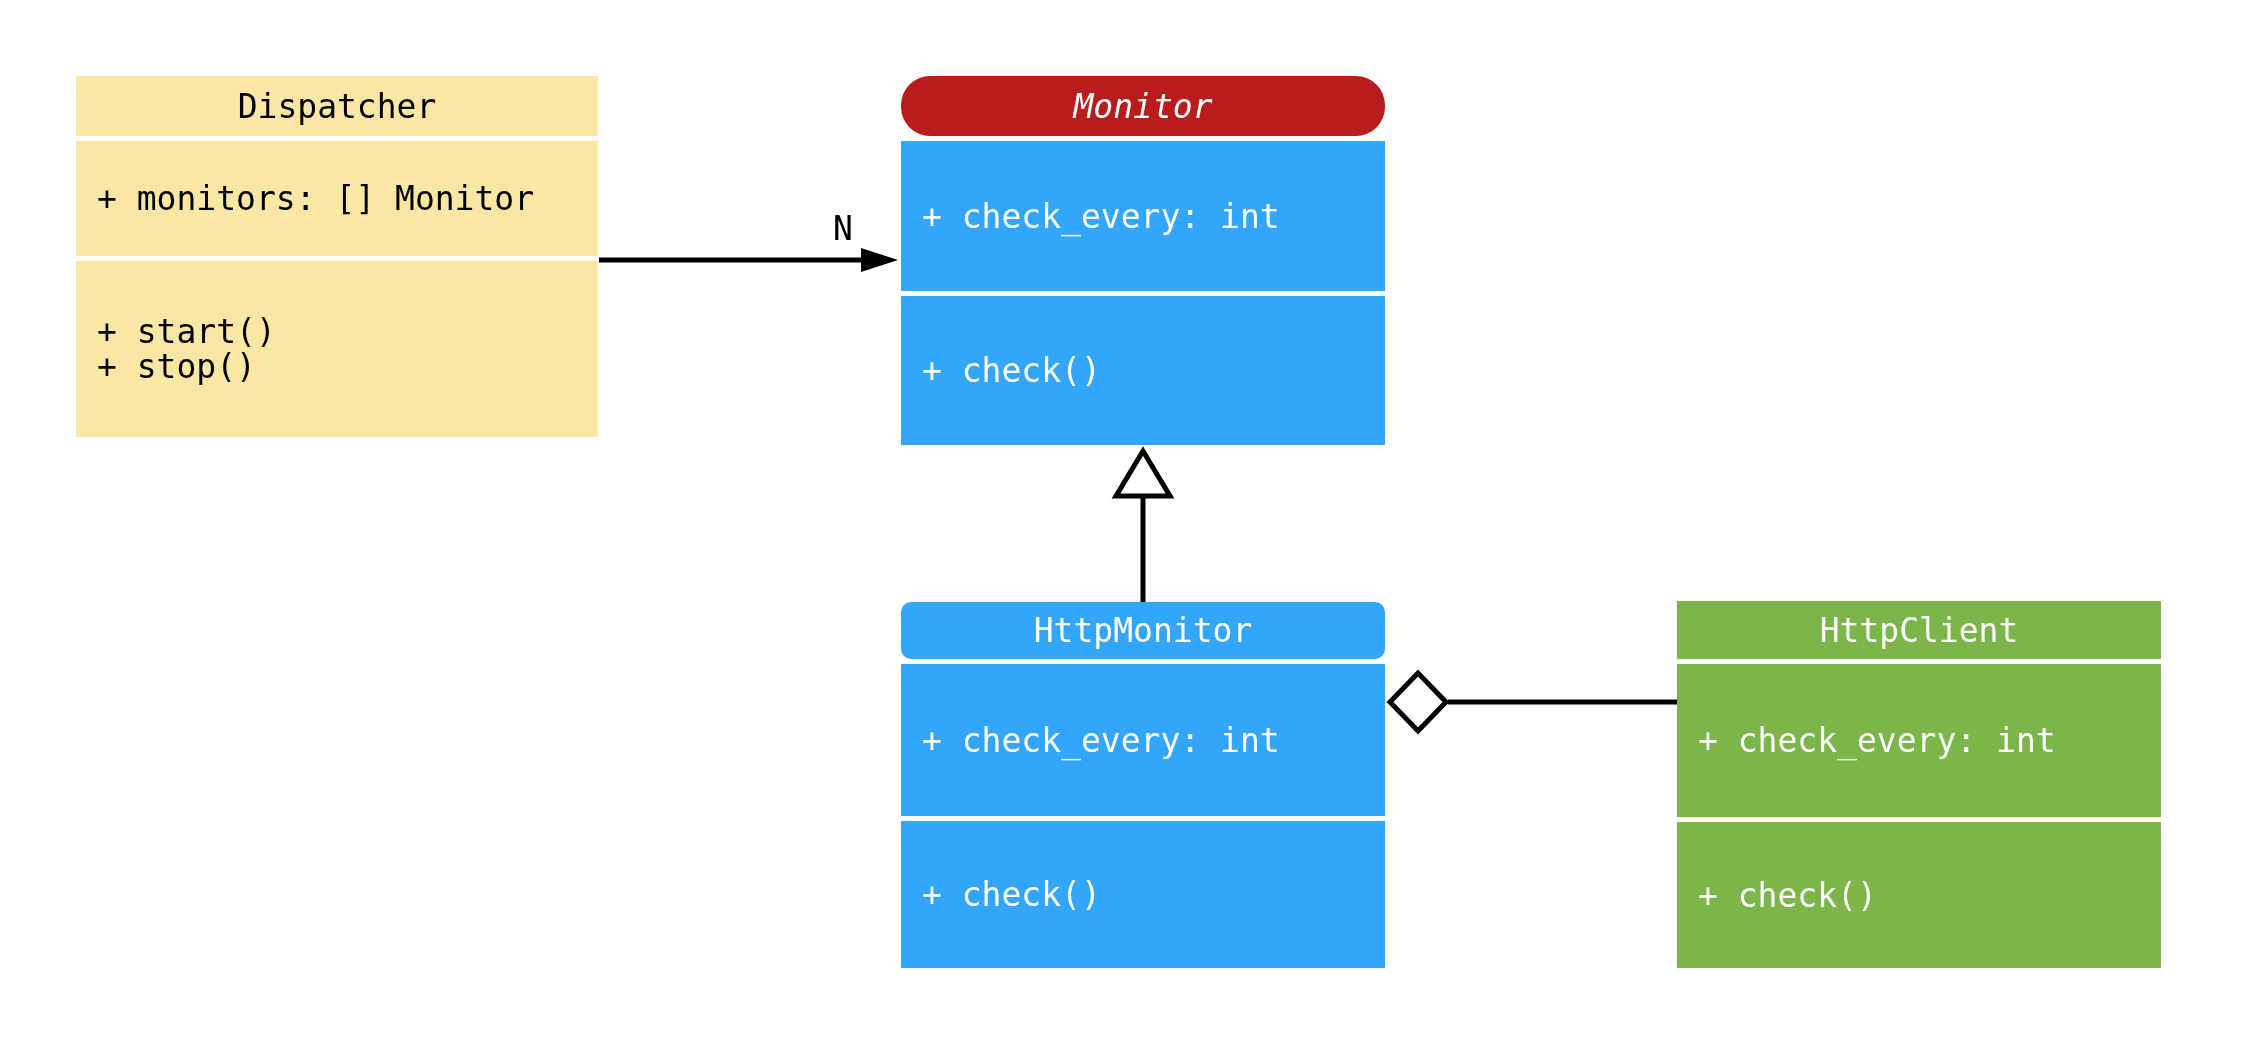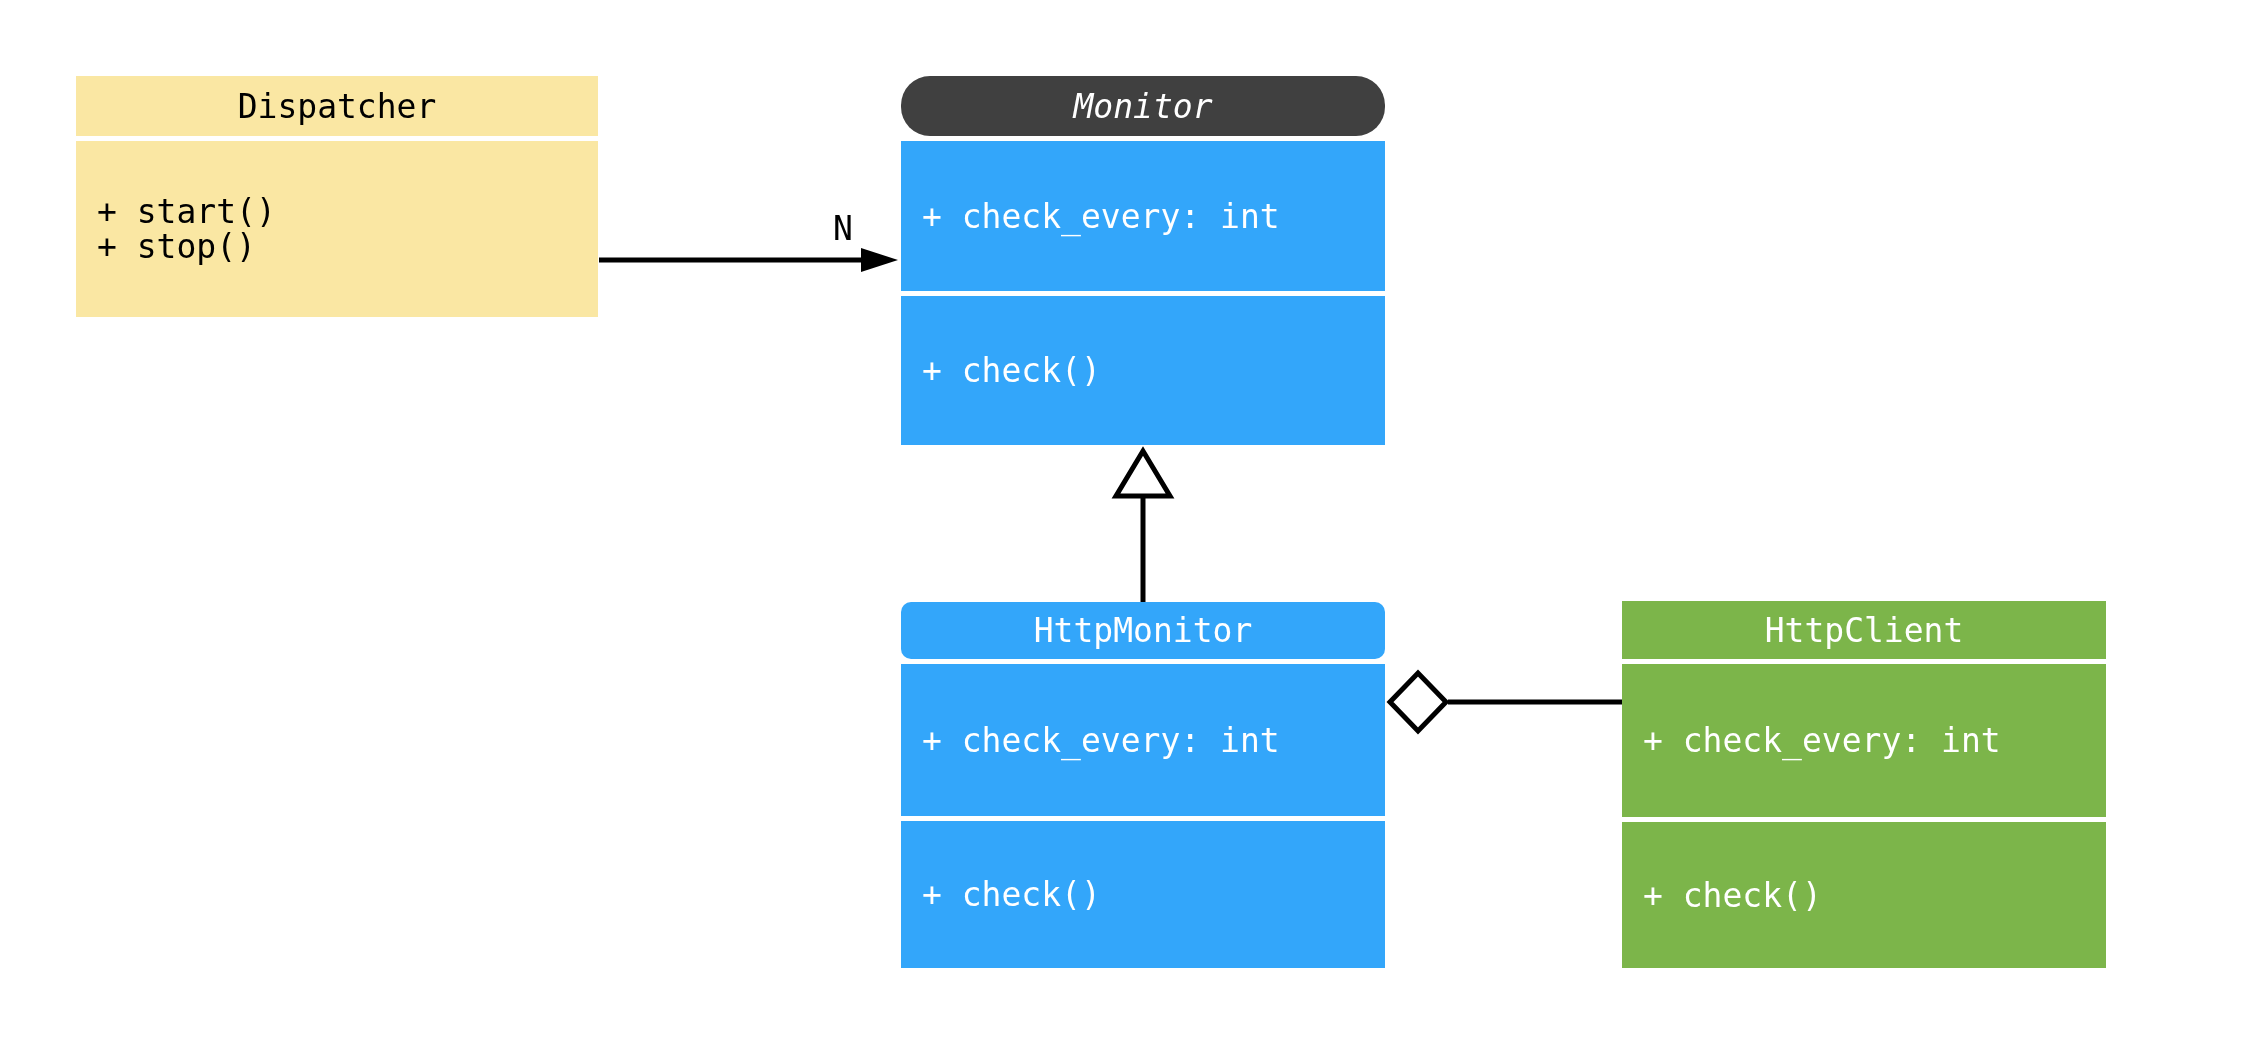--- a/index.html
+++ b/index.html
@@ -58,21 +58,21 @@
   .box-monitor { left: 901px; top: 76px; width: 484px; }
   .box-monitor .uml-title   { height: 60px; }
   .box-monitor .sec-attrs   { height: 150px; }
   .box-monitor .sec-methods { height: 149px; }
 
   .box-httpmonitor { left: 901px; top: 602px; width: 484px; }
   .box-httpmonitor .uml-title   { height: 57px; }
   .box-httpmonitor .sec-attrs   { height: 152px; }
   .box-httpmonitor .sec-methods { height: 147px; }
 
-  .box-httpclient { left: 1622px; top: 601px; width: 484px; }
+  .box-httpclient { left: 1677px; top: 601px; width: 484px; }
   .box-httpclient .uml-title   { height: 58px; }
   .box-httpclient .sec-attrs   { height: 153px; }
   .box-httpclient .sec-methods { height: 146px; }
 
   .multiplicity-label {
     position: absolute;
     left: 820px;
     top: 211px;
     width: 46px;
     text-align: center;
@@ -95,28 +95,31 @@
     <polygon points="1143,451 1116,496 1170,496" fill="#ffffff" stroke="#000000" stroke-width="5" stroke-linejoin="miter"></polygon>
 
     <line x1="1448" y1="702" x2="1681" y2="702" stroke="#000000" stroke-width="5"></line>
     <polygon points="1390,702 1418,673 1446,702 1418,731" fill="#ffffff" stroke="#000000" stroke-width="5" stroke-linejoin="miter"></polygon>
   </svg>
 
   <div class="multiplicity-label">N</div>
 
   <div class="uml-class box-dispatcher">
     <div class="uml-title" style="background: rgb(250, 231, 163); color: rgb(0, 0, 0);">Dispatcher</div>
+    <div class="uml-members sec-attrs" style="background: rgb(250, 231, 163); color: rgb(0, 0, 0);">
+      <div>+ monitors: [] Monitor</div>
+    </div>
     <div class="uml-members sec-methods" style="background: rgb(250, 231, 163); color: rgb(0, 0, 0);">
       <div>+ start()</div>
       <div>+ stop()</div>
     </div>
   </div>
 
   <div class="uml-class box-monitor">
-    <div class="uml-title italic" style="background: #404040; color: rgb(255, 255, 255); border-radius: 29px;">Monitor</div>
+    <div class="uml-title italic" style="background: #b91c1c; color: rgb(255, 255, 255); border-radius: 29px;">Monitor</div>
     <div class="uml-members sec-attrs" style="background: rgb(51, 166, 250); color: rgb(255, 255, 255);">
       <div>+ check_every: int</div>
     </div>
     <div class="uml-members sec-methods" style="background: rgb(51, 166, 250); color: rgb(255, 255, 255);">
       <div>+ check()</div>
     </div>
   </div>
 
   <div class="uml-class box-httpmonitor">
     <div class="uml-title" style="background: rgb(51, 166, 250); color: rgb(255, 255, 255); border-radius: 10px;">HttpMonitor</div>

